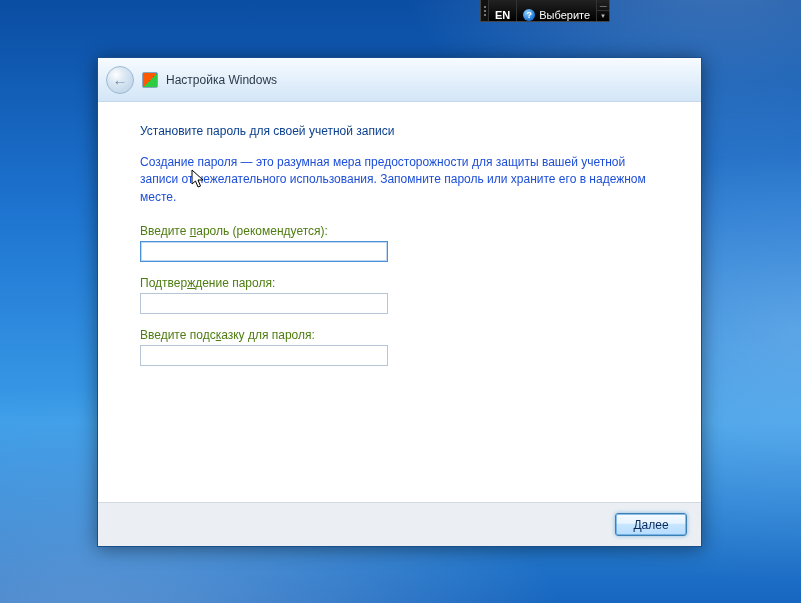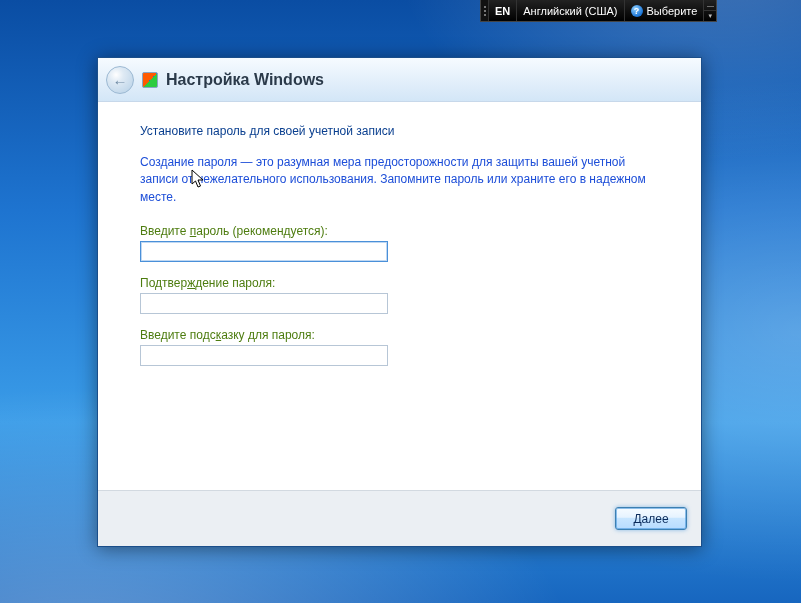--- a/index.html
+++ b/index.html
@@ -31,21 +31,21 @@
   .langbar .grip {
     width: 8px;
     display: flex; flex-direction: column; align-items: center; justify-content: center;
     gap: 2px;
     background: #111;
     border-right: 1px solid #333;
     padding: 0 2px;
   }
   .langbar .grip span { width: 2px; height: 2px; background: #777; }
   .langbar .seg {
-    display: flex; align-items: center;
+    display: flex; align-items: flex-end;
     padding: 0 6px;
     border-right: 1px solid #333;
     background: linear-gradient(#222,#000);
     white-space: nowrap;
   }
   .langbar .seg.lang { font-weight: bold; }
   .langbar .help-ico {
     width: 12px; height: 12px; border-radius: 50%;
     background: radial-gradient(circle at 35% 30%, #8fd0ff, #1a74d6 70%);
     color: #fff; font-size: 9px; line-height: 12px; text-align: center; font-weight: bold;
@@ -87,21 +87,21 @@
     color: #6f8aa4; font-size: 15px;
   }
   .flag-ico {
     width: 16px; height: 16px;
     background:
       linear-gradient(135deg, #ff5a00 0 50%, transparent 50%),
       linear-gradient(315deg, #2ecc40 0 50%, transparent 50%),
       #1a74d6;
     border: 1px solid #8aa6c2; border-radius: 2px;
   }
-  .wiz-title { font-size: 16px; color: #2b3a4a; font-weight: bold; }
+  .wiz-title { font-size: 12px; color: #2b3a4a; }
 
   .wiz-body {
     flex: 1;
     padding: 22px 42px 10px 42px;
     font-size: 12px;
     color: #222;
     position: relative;
   }
   .page-heading {
     font-size: 12px;
@@ -128,21 +128,21 @@
     display: block;
   }
   .txt.focus { border-color: #4a90d9; box-shadow: 0 0 0 1px rgba(74,144,217,0.35) inset; }
   .hint {
     color: #4a1f1f;
     line-height: 1.5;
     max-width: 520px;
   }
 
   .wiz-footer {
-    height: 56px;
+    height: 44px;
     background: #ebeff3;
     border-top: 1px solid #d2d9e0;
     display: flex; align-items: center; justify-content: flex-end;
     padding: 0 14px;
   }
   .next-btn {
     min-width: 72px; height: 23px;
     padding: 0 14px;
     font-family: inherit; font-size: 12px;
     color: #0a2a5a;
@@ -164,23 +164,20 @@
 <div class="langbar">
   <div class="grip">
     <span></span>
       <span></span>
       <span></span>
   </div>
   <div class="seg lang">
     <span>EN</span>
   </div>
   <div class="seg">
-    <span>Английский (США)</span>
-  </div>
-  <div class="seg">
     <span class="help-ico">?</span>
     <span>Выберите</span>
   </div>
   <div class="stack">
     <div>—</div>
     <div>▾</div>
   </div>
 </div>
 
 <div class="wizard">

